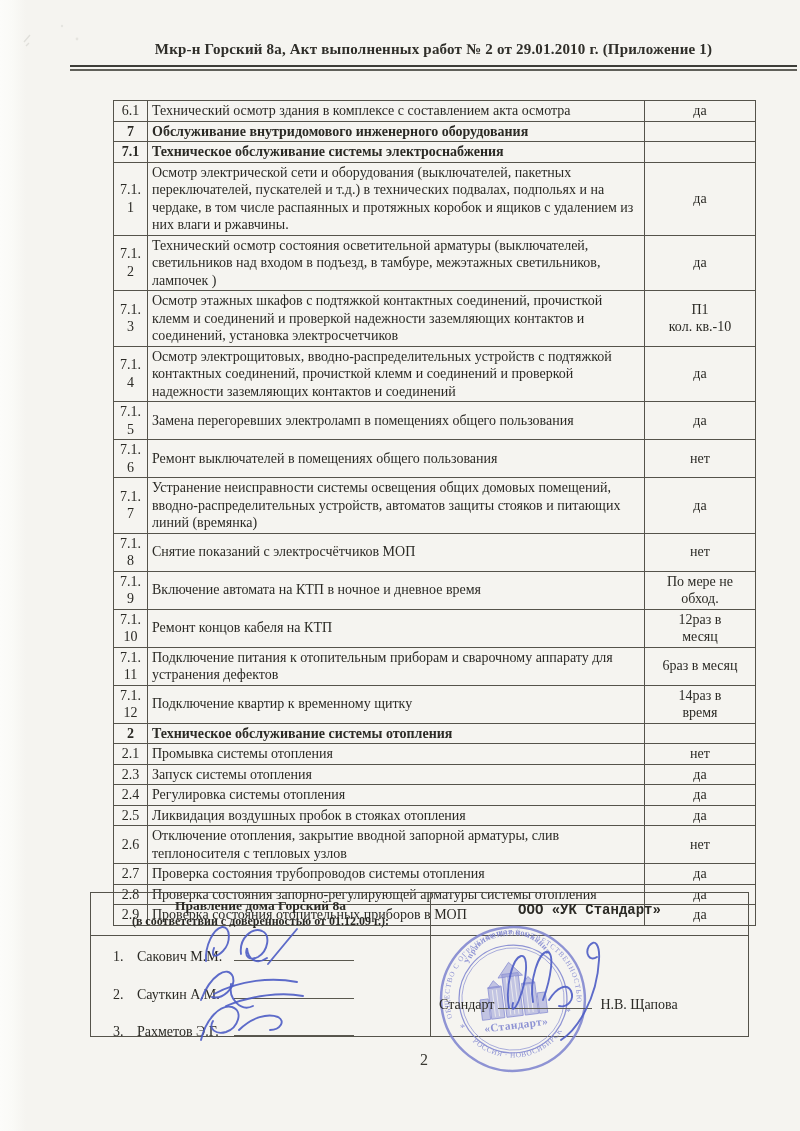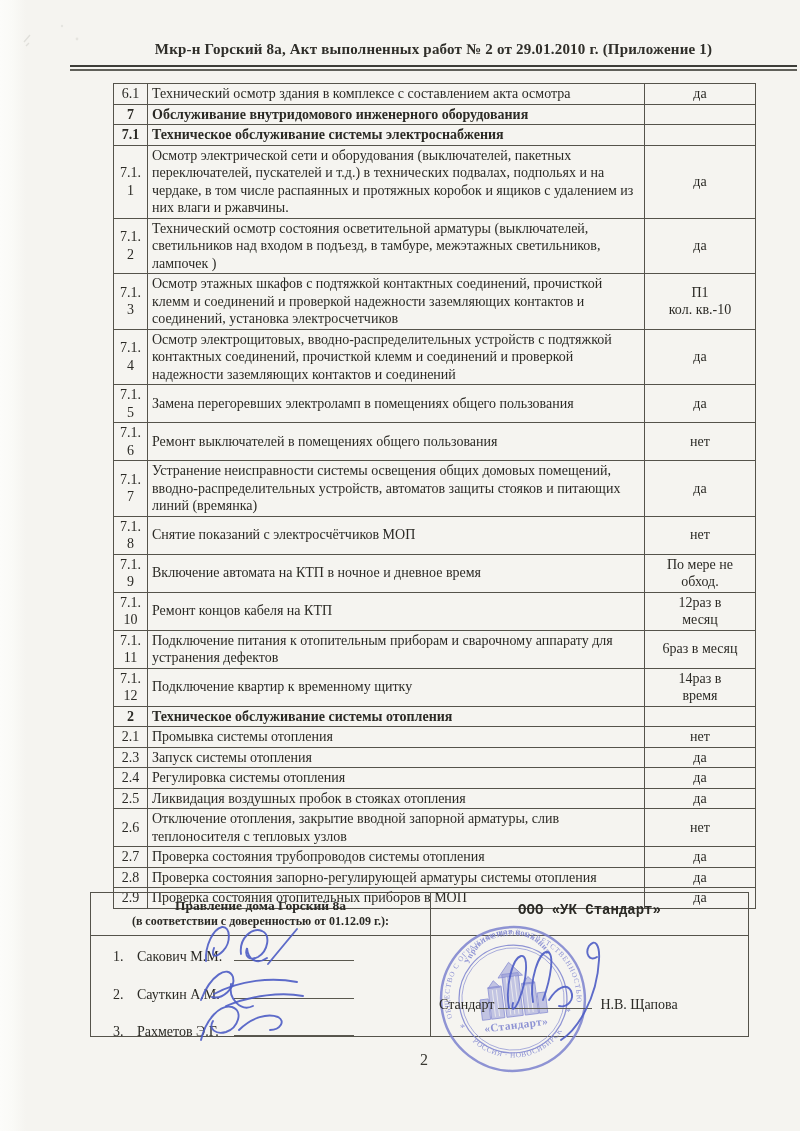--- a/index.html
+++ b/index.html
@@ -21,21 +21,21 @@
   .corner-smudge{position:absolute;left:10px;top:2px;opacity:.55;}
   .doc-header{
     position:absolute;top:41px;left:70px;width:727px;
     text-align:center;font-size:15px;letter-spacing:.2px;color:#2f2e29;font-weight:bold;
   }
   .double-rule{
     position:absolute;top:65px;left:70px;width:727px;height:6px;
     border-top:2.5px solid #3d3d38;border-bottom:2px solid #60605a;
   }
   table.works{
-    position:absolute;left:113px;top:83px;width:628px;
+    position:absolute;left:113px;top:100px;width:628px;
     border-collapse:collapse;table-layout:fixed;
     font-size:14px;line-height:1.25;
   }
   table.works td{
     border:1px solid var(--border-ink);
     vertical-align:middle;
     padding:1px 4px;
   }
   td.c-num{width:34px;text-align:center;word-break:break-all;padding:1px 1px;}
   td.c-desc{width:497px;padding:1px 6px 1px 7px;}

